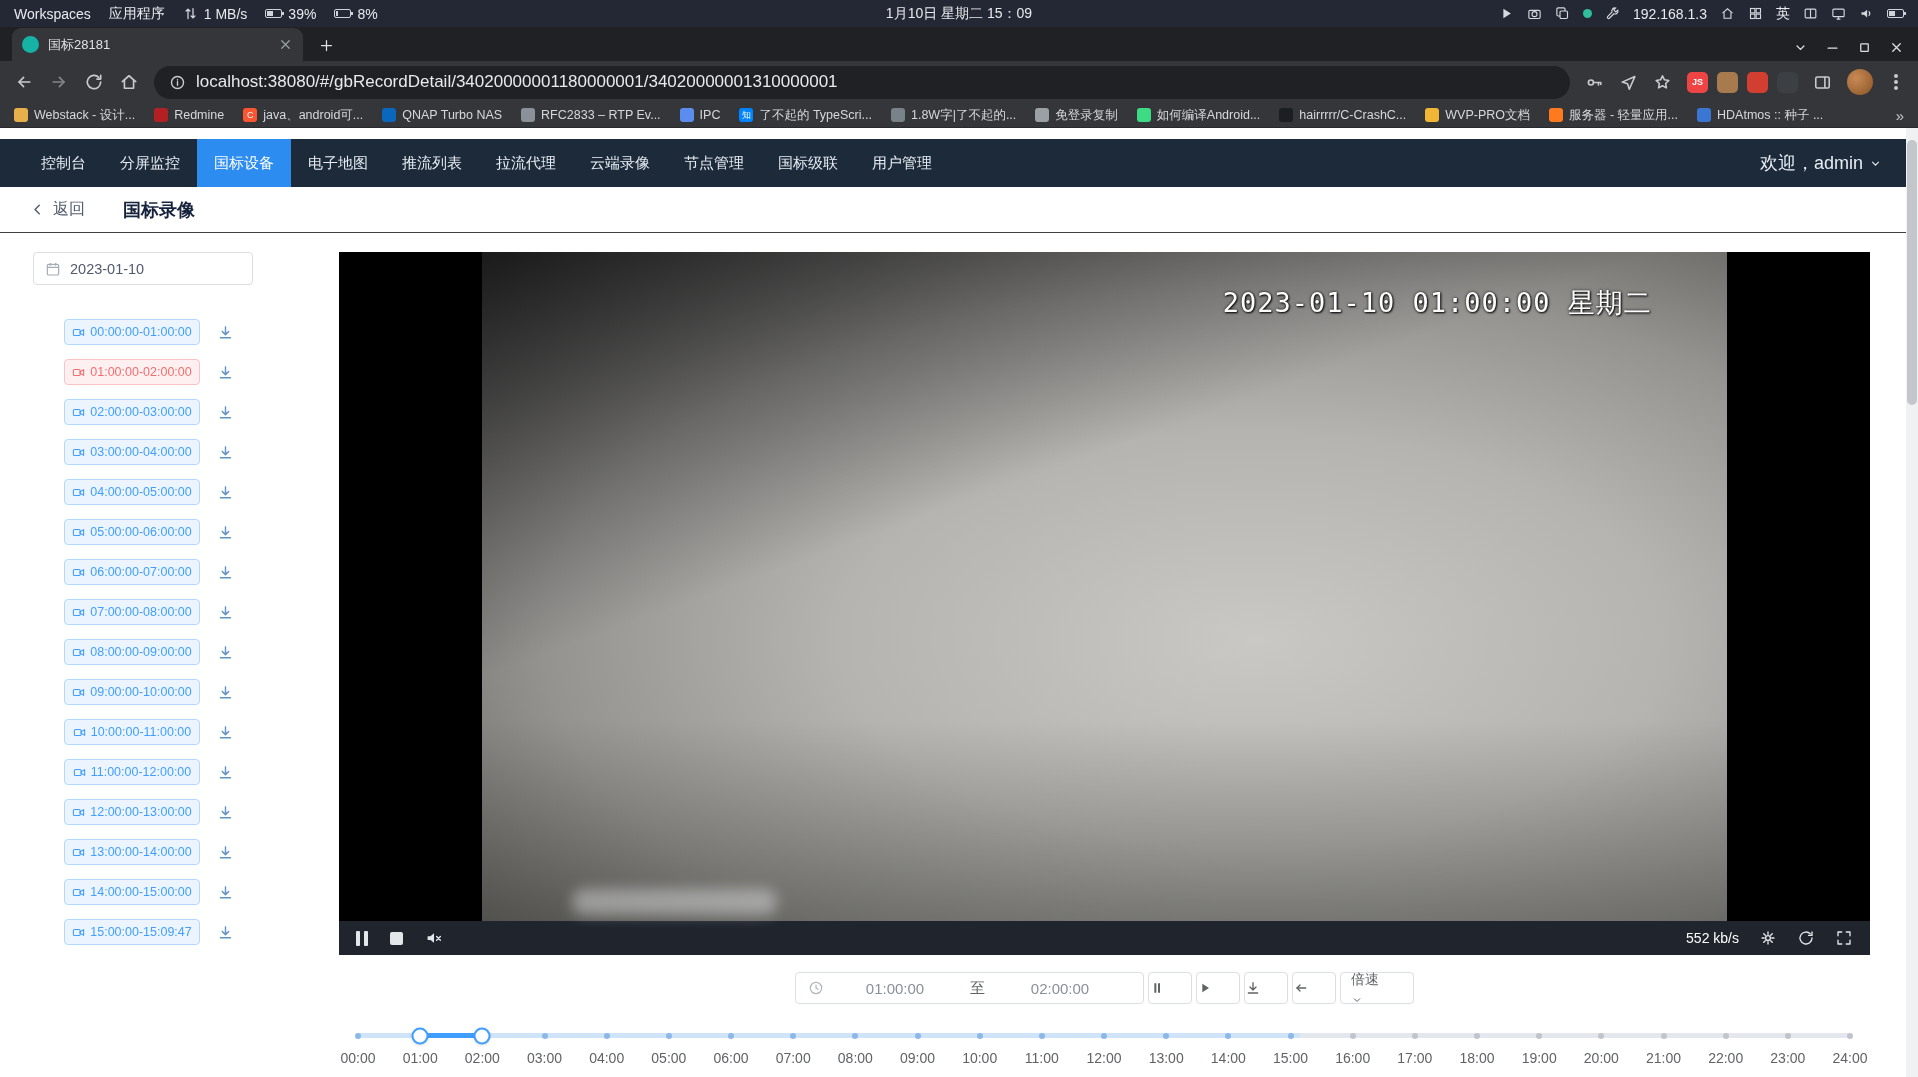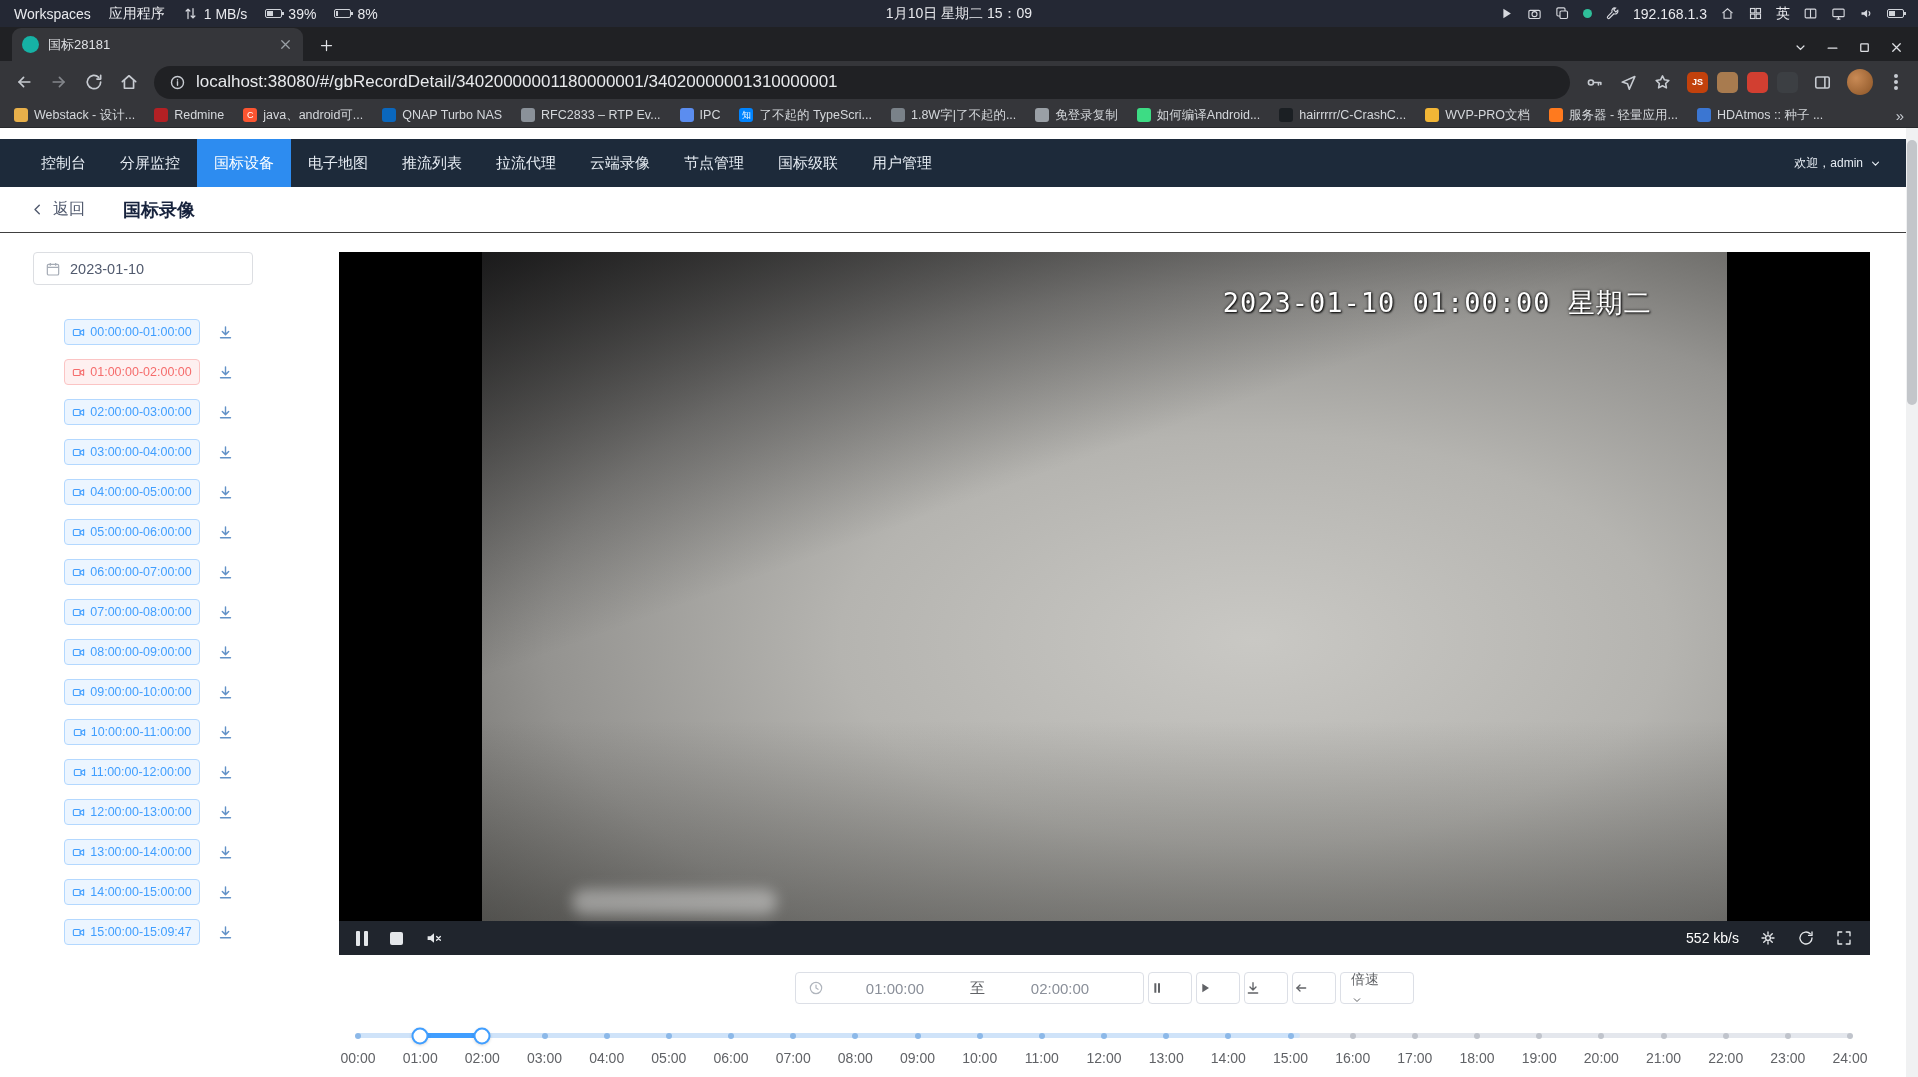--- a/index.html
+++ b/index.html
@@ -49,21 +49,21 @@
   .bm { display:flex; align-items:center; gap:6px; color:#d5d8dc; font-size:12.5px; white-space:nowrap; }
   .bm-fav { width:14px; height:14px; border-radius:3px; color:#fff; font-size:9px; display:inline-flex; align-items:center; justify-content:center; }
   .bm-more { margin-left:auto; color:#c7cbd1; font-size:15px; }
 
   
   .page { position:relative; height:949px; background:#fff; overflow:hidden; }
   .app-nav { margin-top:11px; height:48px; background:var(--nav-bg,#1d2a3a); display:flex; align-items:center; padding:0 24px 0 24px; }
   .nav-items { display:flex; align-items:flex-end; height:100%; }
   .nav-item { height:100%; display:flex; align-items:center; padding:0 17px; color:#e6ecf3; font-size:15px; cursor:pointer; white-space:nowrap; }
   .nav-item.active { background:var(--accent,#2d8cf0); color:#fff; }
-  .nav-right { margin-left:auto; display:flex; align-items:center; gap:6px; color:#e6ecf3; font-size:12px; padding-right:12px; }
+  .nav-right { margin-left:auto; display:flex; align-items:center; gap:6px; color:#e6ecf3; font-size:18px; padding-right:12px; }
   .nav-right .icon { width:13px; height:13px; }
 
   .page-head { height:46px; display:flex; align-items:center; padding:0 29px; border-bottom:1px solid #404040; background:#fff; }
   .back-link { display:flex; align-items:center; gap:7px; color:#515a6e; font-size:16px; cursor:pointer; }
   .back-link .icon { width:17px; height:17px; }
   .page-title { margin-left:38px; font-size:18px; font-weight:bold; color:#17233d; }
 
   .content { display:flex; height:655px; }
   .sidebar { width:339px; flex:none; padding:19px 16px 0 33px; }
   .date-input { width:220px; height:33px; border:1px solid #dcdee2; border-radius:4px; display:flex; align-items:center; gap:9px; padding:0 11px; color:#515a6e; font-size:14.5px; background:#fff; }
@@ -307,21 +307,21 @@
           <path d="M4 11.5l16-7-7 16-2.2-6.8z"></path>
         </svg>
       </span>
     <span class="icon act-ic">
         <svg viewBox="0 0 24 24" fill="none" stroke="currentColor" stroke-width="2" stroke-linejoin="round">
           <path d="M12 3.6l2.47 5 5.53.8-4 3.9.94 5.5L12 16.2l-4.94 2.6.94-5.5-4-3.9 5.53-.8z"></path>
         </svg>
       </span>
     <div style="display:flex; align-items:center; gap:9px;">
 
-        <span class="ext" style="background: #c2410c;">JS</span>
+        <span class="ext" style="background: #ef4444;">JS</span>
 
         <span class="ext" style="background: rgb(168, 123, 79);"></span>
 
         <span class="ext" style="background: rgb(210, 63, 49);"></span>
 
         <span class="ext" style="background: rgb(60, 63, 67);"></span>
       </div>
     <span class="icon act-ic">
         <svg viewBox="0 0 24 24" fill="none" stroke="currentColor" stroke-width="2">
           <rect x="3.5" y="5" width="17" height="14" rx="2"></rect>

